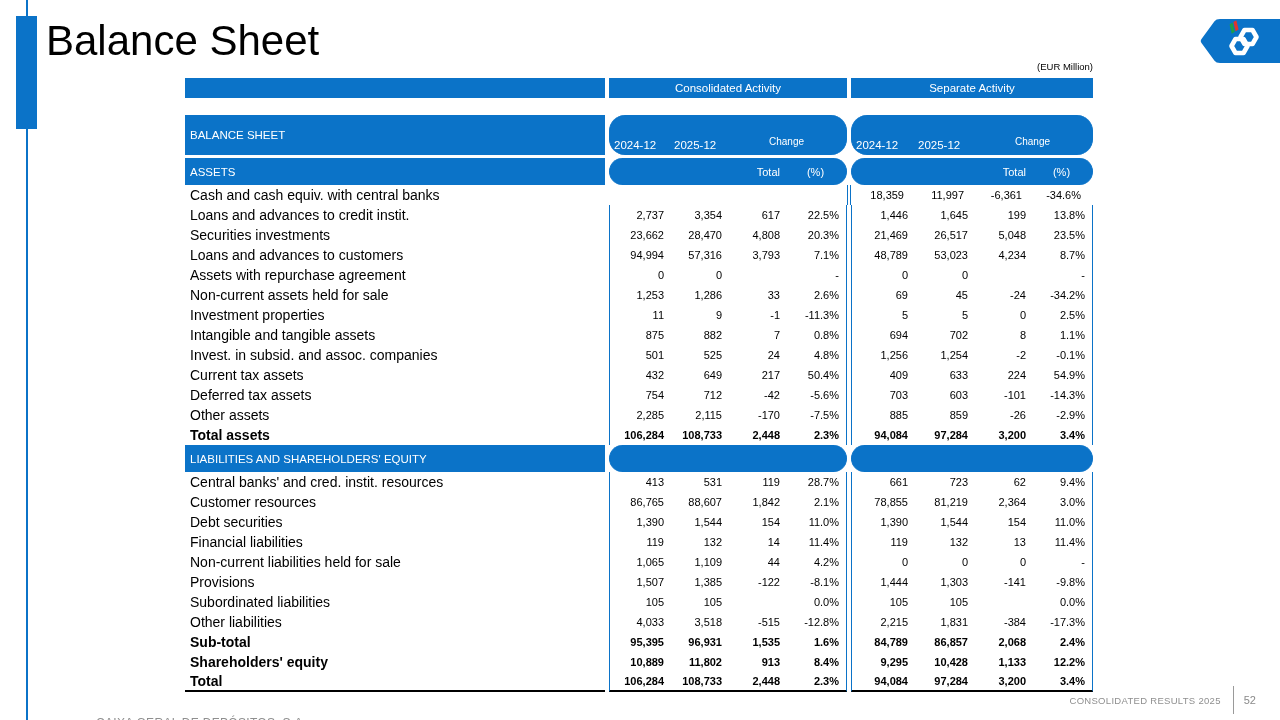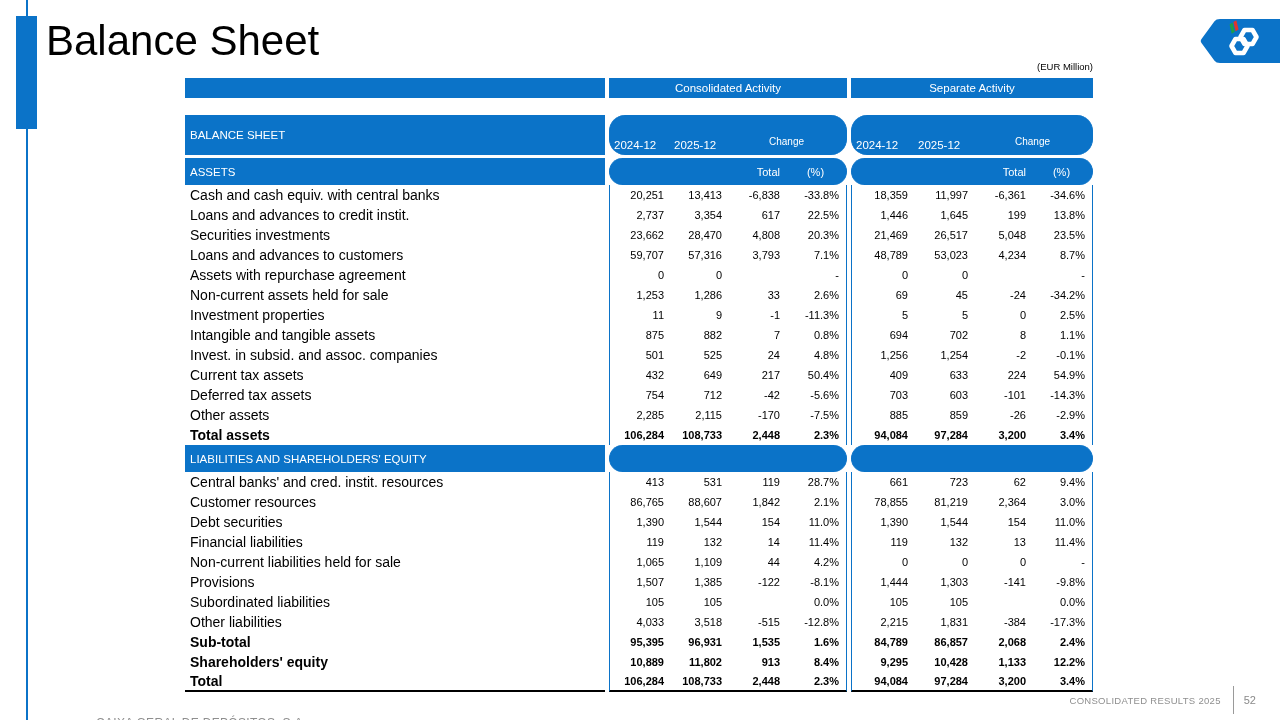--- a/index.html
+++ b/index.html
@@ -114,26 +114,20 @@
           </div>
           <div class="gapcell"></div>
           <div class="num-block s bluebg">
             <div class="sub-total-hd">Total</div>
             <div class="sub-pct-hd">(%)</div>
           </div>
         </div>
         <div class="row data-row">
           <div class="row-label">Cash and cash equiv. with central banks</div>
           <div class="gapcell"></div>
-          <div class="num-block c">
-            <div class="cell-num">20,251</div>
-            <div class="cell-num">13,413</div>
-            <div class="cell-num">-6,838</div>
-            <div class="cell-num">-33.8%</div>
-          </div>
           <div class="gapcell"></div>
           <div class="num-block s">
             <div class="cell-num">18,359</div>
             <div class="cell-num">11,997</div>
             <div class="cell-num">-6,361</div>
             <div class="cell-num">-34.6%</div>
           </div>
         </div>
         <div class="row data-row">
           <div class="row-label">Loans and advances to credit instit.</div>
@@ -166,21 +160,21 @@
             <div class="cell-num">21,469</div>
             <div class="cell-num">26,517</div>
             <div class="cell-num">5,048</div>
             <div class="cell-num">23.5%</div>
           </div>
         </div>
         <div class="row data-row">
           <div class="row-label">Loans and advances to customers</div>
           <div class="gapcell"></div>
           <div class="num-block c">
-            <div class="cell-num">59,707</div>
+            <div class="cell-num">94,994</div>
             <div class="cell-num">57,316</div>
             <div class="cell-num">3,793</div>
             <div class="cell-num">7.1%</div>
           </div>
           <div class="gapcell"></div>
           <div class="num-block s">
             <div class="cell-num">48,789</div>
             <div class="cell-num">53,023</div>
             <div class="cell-num">4,234</div>
             <div class="cell-num">8.7%</div>

